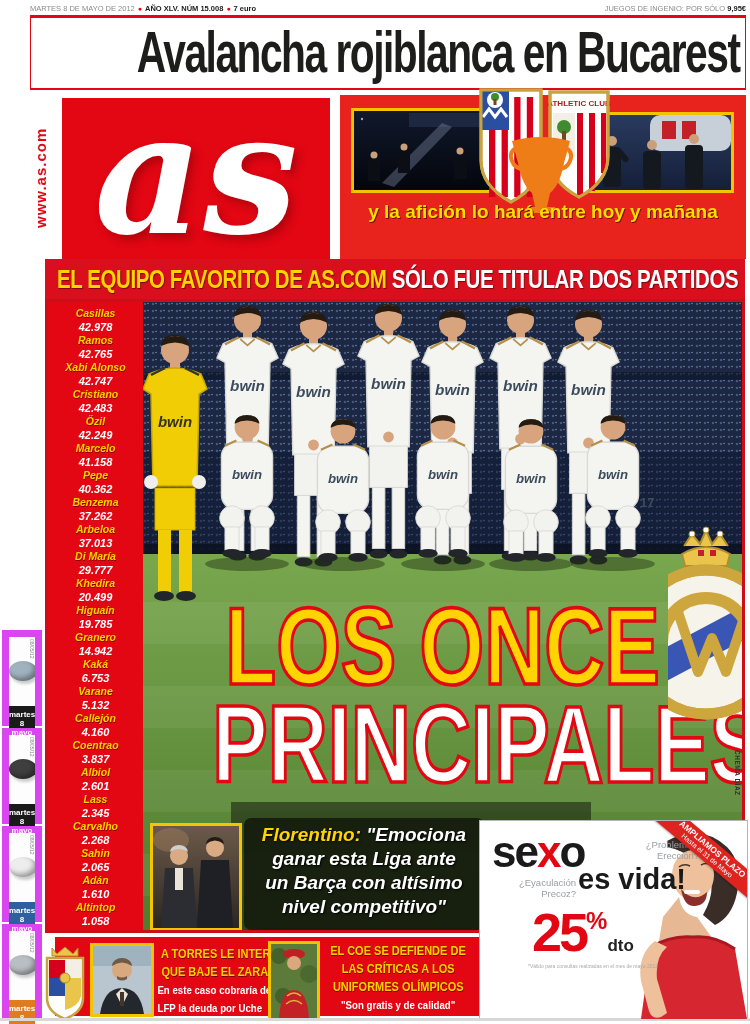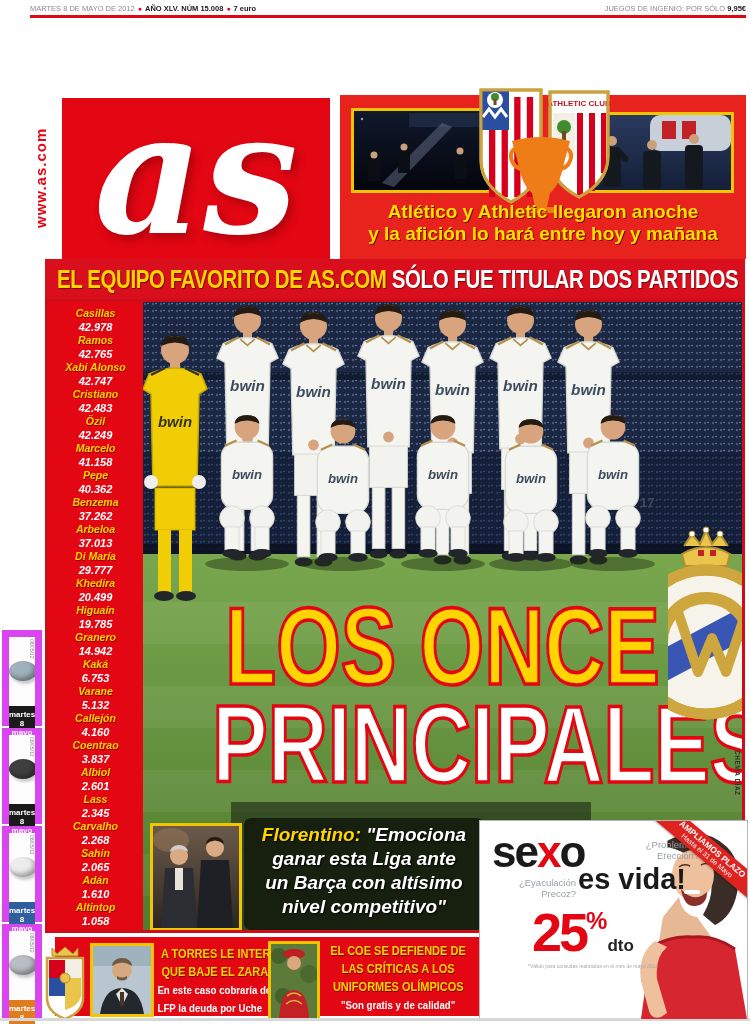--- a/index.html
+++ b/index.html
@@ -128,20 +128,23 @@
   <div class="abs masthead">
     <div>
       <span>MARTES 8 DE MAYO DE 2012</span><span class="dot">●</span><b>AÑO XLV. NÚM 15.008</b><span class="dot">●</span><b>7 euro</b>
     </div>
     <div>
       <span>JUEGOS DE INGENIO: POR SÓLO</span> <b>9,95€</b>
     </div>
   </div>
   <div class="abs redrule"></div>
 
+  <div class="abs headbox">
+    <span>Avalancha rojiblanca en Bucarest</span>
+  </div>
 
   <div class="abs siteurl">www.as.com</div>
   <div class="abs aslogo">
     <span>as</span>
   </div>
 
   <div class="abs arrivals">
     <div class="nightphoto np1">
       <svg width="137" height="79" viewBox="0 0 137 79">
         <defs>
@@ -210,21 +213,20 @@
       <rect x="6" y="24" width="22" height="44" fill="#f3efe4"></rect>
       <circle cx="17" cy="38" r="7" fill="#3f8c2f"></circle>
         <rect x="15" y="42" width="4" height="12" fill="#6b4a26"></rect>
       <path d="M3,3 h58 v64 q0,26 -29,41 q-29,-15 -29,-41 z" fill="none" stroke="#caa23e" stroke-width="3"></path>
     </svg>
     <svg class="crest" style="left:164px;top:42px;" width="74" height="84" viewBox="0 0 74 84">
       <path d="M8,4 q29,-8 58,0 l-6,22 q-4,22 -14,30 l-3,14 h8 v6 h-28 v-6 h8 l-3,-14 q-10,-8 -14,-30 z" fill="#ef7d17"></path>
       <path d="M14,10 q-10,4 -6,14 q3,8 12,8 M60,10 q10,4 6,14 q-3,8 -12,8" fill="none" stroke="#ef7d17" stroke-width="4"></path>
     </svg>
     <div class="caption">
-      <div>Atlético y Athletic llegaron anoche</div>
       <div>y la afición lo hará entre hoy y mañana</div>
     </div>
   </div>
 
   <div class="abs banner">
     <span class="cnd"><span class="y">EL EQUIPO FAVORITO DE AS.COM</span>&nbsp;<span class="w">SÓLO FUE TITULAR DOS PARTIDOS</span></span>
   </div>
 
   <div class="abs frame">
 

